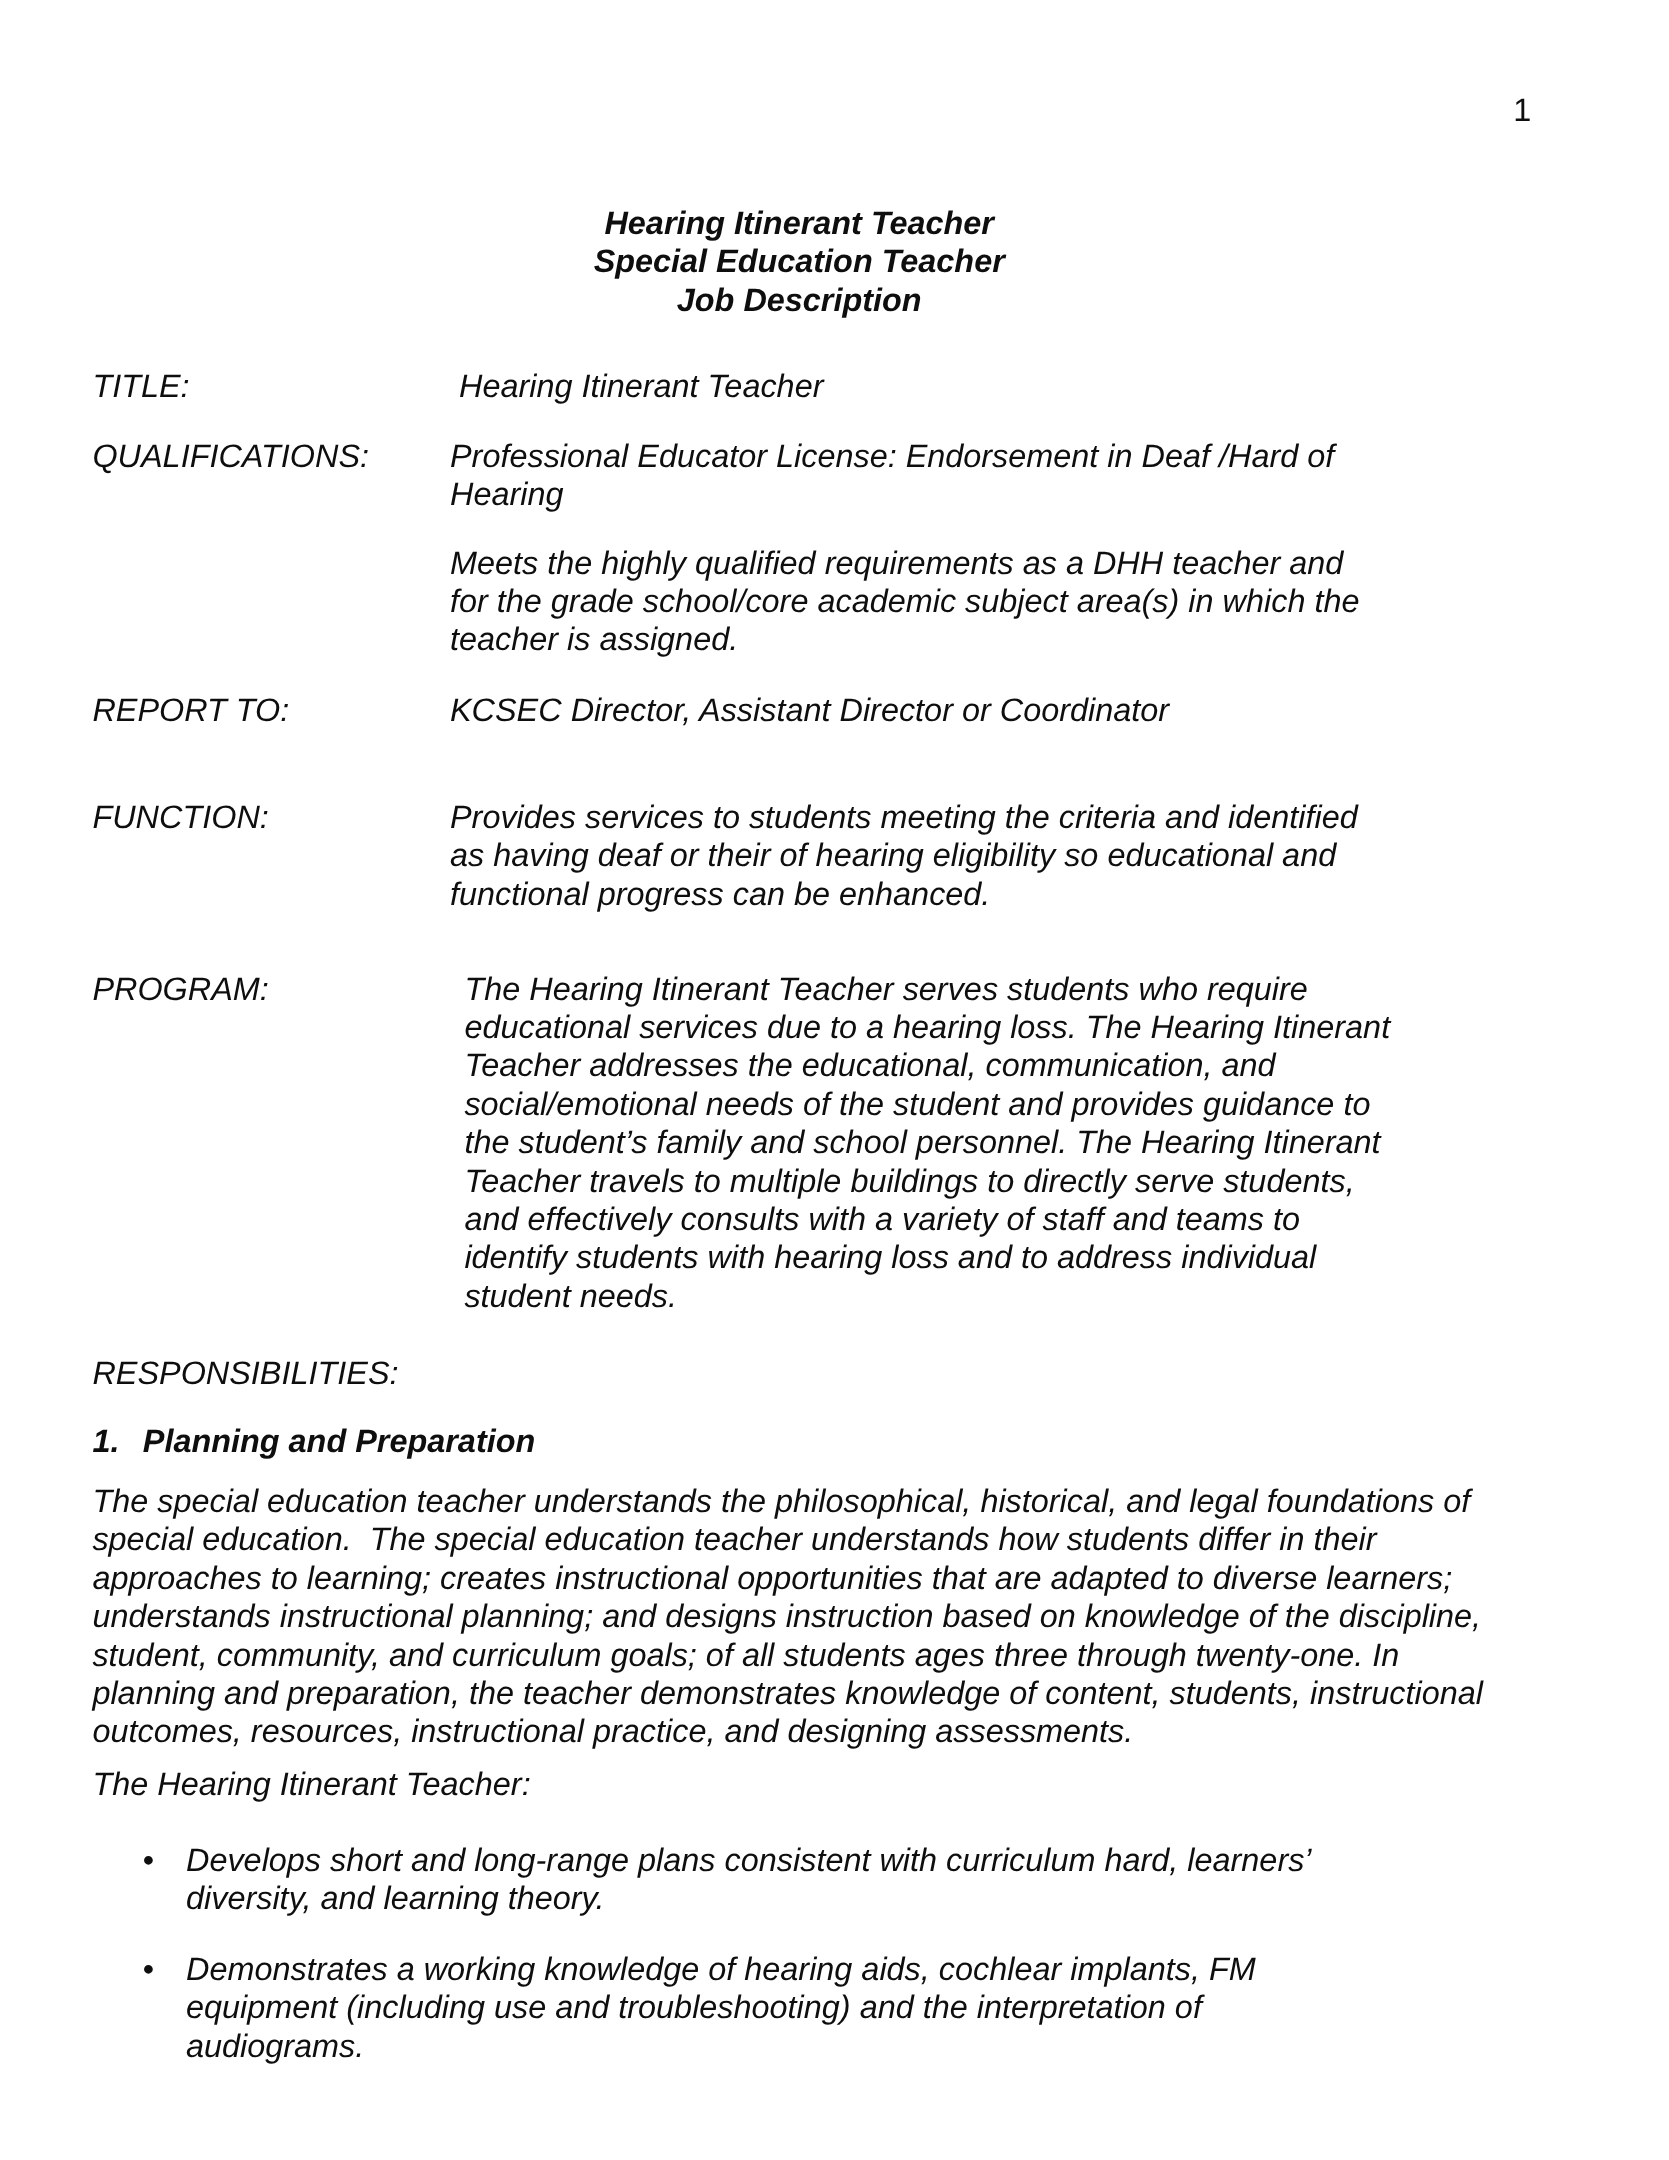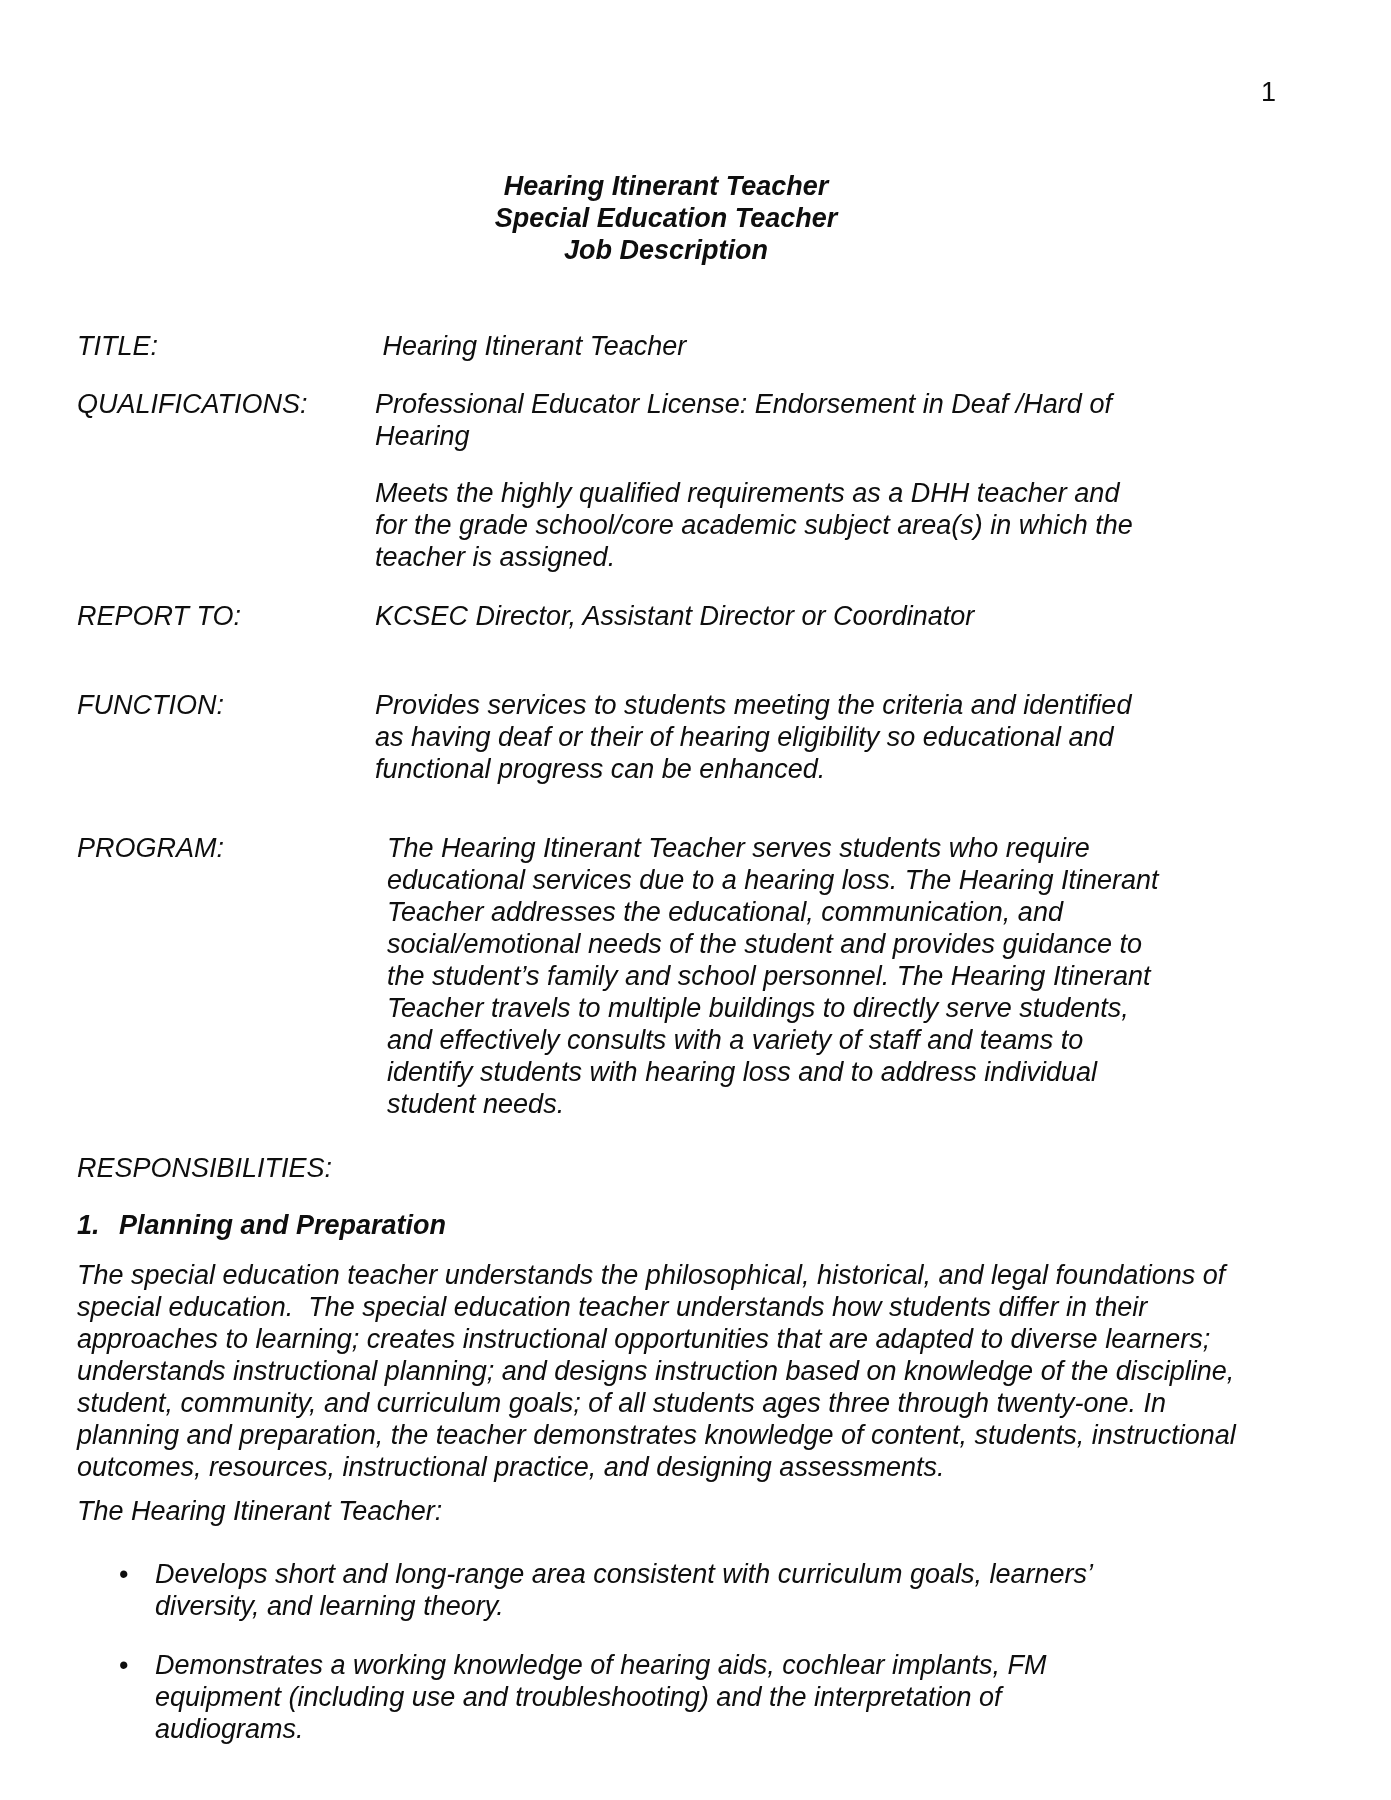--- a/index.html
+++ b/index.html
@@ -23,21 +23,21 @@
     font-size: 27px;
     line-height: 32px;
   }
   .content {
     padding: 170px 136px 0 77px; 
   }
   .doc-title {
     text-align: center;
     font-weight: bold;
   }
-  .dl { margin-top: 64px; }
+  .dl { margin-top: 40px; }
   .dl-row { display: flex; align-items: flex-start; }
   .dl-row + .dl-row { margin-top: 26px; }
   .dl-row.gap-sm  { margin-top: 25px; }
   .dl-row.gap-md  { margin-top: 27px; }
   .dl-row.gap-lg  { margin-top: 57px; }
   .dl-row.gap-xl  { margin-top: 47px; gap: 12px; }
   .dl-label { width: 298px; flex: none; }
   .dl-value { flex: 1 1 auto; max-width: 780px; white-space: pre-wrap; }
   .resp-heading { margin-top: 32px; }
   .section-heading {
@@ -101,21 +101,21 @@
     <div>Planning and Preparation</div>
   </div>
 
   <div class="intro-paragraph">The special education teacher understands the philosophical, historical, and legal foundations of special education.  The special education teacher understands how students differ in their approaches to learning; creates instructional opportunities that are adapted to diverse learners; understands instructional planning; and designs instruction based on knowledge of the discipline, student, community, and curriculum goals; of all students ages three through twenty-one. In planning and preparation, the teacher demonstrates knowledge of content, students, instructional outcomes, resources, instructional practice, and designing assessments.</div>
 
   <div class="lead-in">The Hearing Itinerant Teacher:</div>
 
   <div class="bullet-list">
     <div class="bullet-row">
       <div class="bullet-marker">•</div>
-      <div class="bullet-text">Develops short and long-range area consistent with curriculum goals, learners’ diversity, and learning theory.</div>
+      <div class="bullet-text">Develops short and long-range plans consistent with curriculum hard, learners’ diversity, and learning theory.</div>
     </div>
     <div class="bullet-row">
       <div class="bullet-marker">•</div>
       <div class="bullet-text">Demonstrates a working knowledge of hearing aids, cochlear implants, FM equipment (including use and troubleshooting) and the interpretation of audiograms.</div>
     </div>
   </div>
 
 </div>
 
 </body></html>

